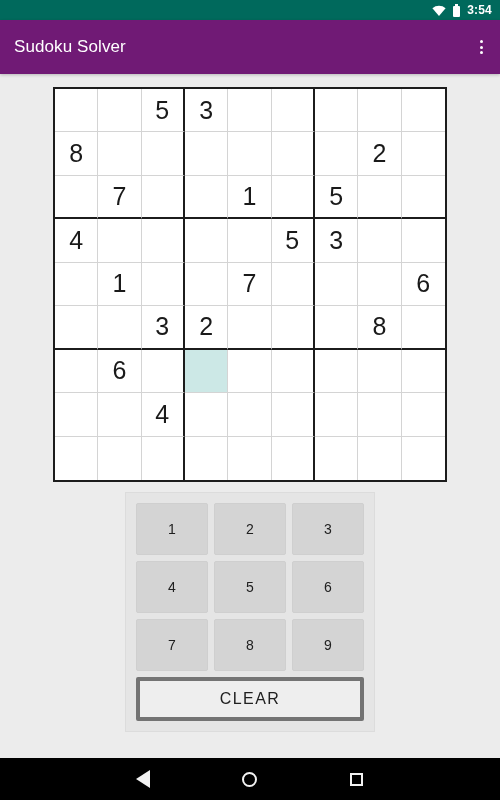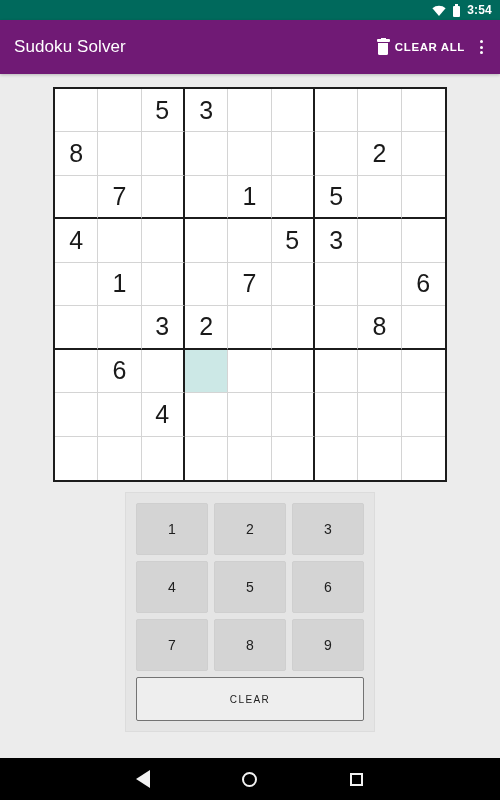--- a/index.html
+++ b/index.html
@@ -129,24 +129,24 @@
     border: 1px solid #cfcfcf;
     border-radius: 2px;
     display: flex; align-items: center; justify-content: center;
     font-size: 14px; color: #202020;
     cursor: pointer; user-select: none;
   }
   .clear-btn {
     margin-top: 6px;
     height: 44px;
     background: #eeeeee;
-    border: 1px solid #737373;
+    border: 4px solid #737373;
     border-radius: 2px;
     display: flex; align-items: center; justify-content: center;
-    font-size: 10px; color: #202020; letter-spacing: 1.4px;
+    font-size: 16px; color: #202020; letter-spacing: 1.4px;
     cursor: pointer; user-select: none;
   }
 
   
   .nav-bar {
     position: absolute; left: 0; bottom: 0; width: 500px; height: 42px;
     background: #000000;
     display: flex; align-items: center; justify-content: space-around;
     padding: 0 90px;
   }
@@ -184,28 +184,20 @@
         <span class="cap"></span>
         <span class="body"></span>
       </span>
       <span class="status-time">3:54</span>
     </div>
   </div>
 
   <div class="app-bar">
     <div class="app-title">Sudoku Solver</div>
 
-    <div class="bar-action">
-      <span class="trash-icon">
-        <span class="handle"></span>
-        <span class="lid"></span>
-        <span class="can"></span>
-      </span>
-      <span class="lbl">CLEAR ALL</span>
-    </div>
 
 
     <div class="overflow-icon">
       <i></i>
         <i></i>
         <i></i>
     </div>
   </div>
 
   <div class="board-area">

